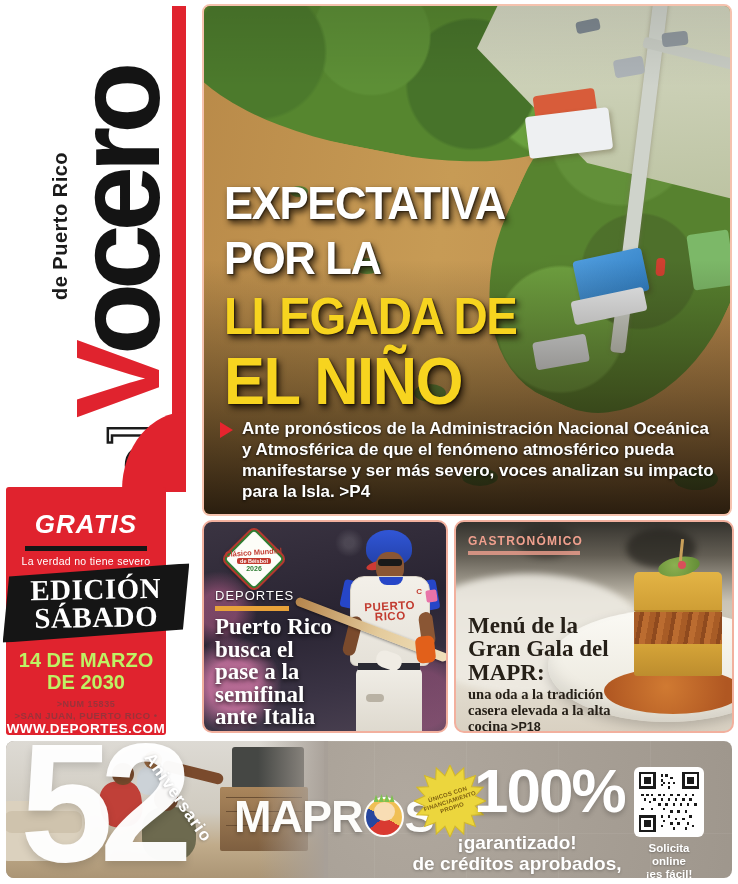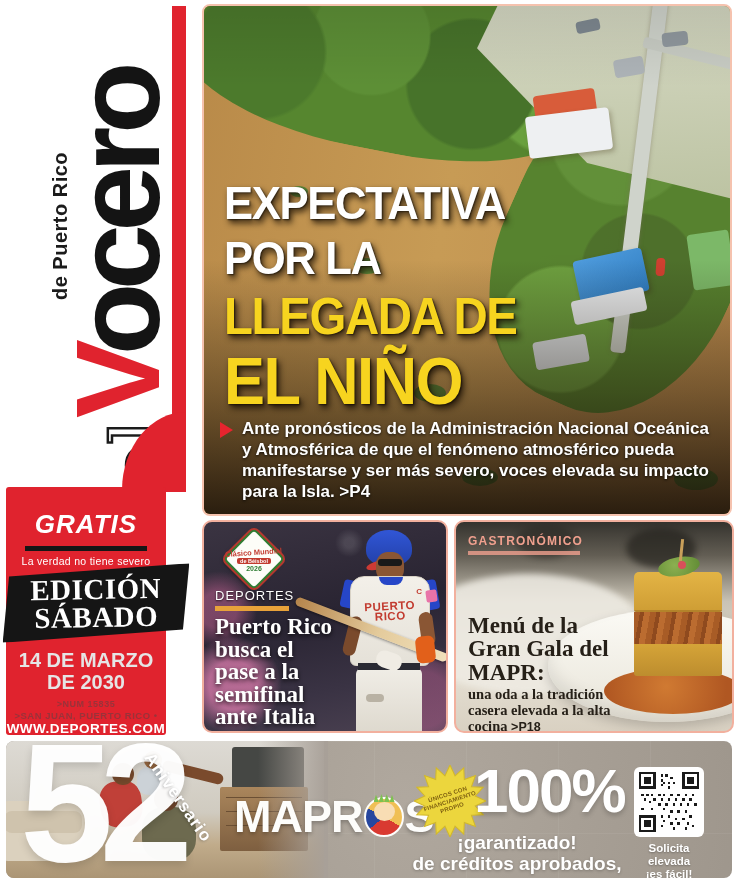--- a/index.html
+++ b/index.html
@@ -24,21 +24,21 @@
   .logo-de{position:absolute; left:118px; top:16px; font-weight:700; font-size:20px; letter-spacing:.5px; color:#1b1b1b; white-space:nowrap;}
   .logo-big{display:block; font-weight:800; font-size:118px; line-height:.88; letter-spacing:-7px; white-space:nowrap; padding-top:34px;}
   .logo-v{color:var(--brand-red);}
   .logo-rest{color:#141414;}
 
   .gratis{padding-top:22px; color:#fff; font-size:26px; font-weight:900; font-style:italic; letter-spacing:1px;}
   .divider{width:122px; height:5px; background:#161616; margin:6px auto 4px;}
   .slogan{color:#fff; font-size:10.5px; letter-spacing:.3px;}
   .edition-banner{position:absolute; left:-4px; top:78px; width:188px; height:76px; background:#151515; clip-path:polygon(4% 13%,100% 0,96% 87%,0 100%); display:flex; flex-direction:column; align-items:center; justify-content:center; transform:rotate(-1deg);}
   .edition-banner span{display:block; font-family:"Liberation Serif",serif; font-weight:700; font-size:29px; line-height:.98; color:#fff; letter-spacing:.5px;}
-  .date{position:absolute; left:0; width:100%; top:162px; font-weight:800; font-size:20px; line-height:1.12; color:#e5e5e5;}
+  .date{position:absolute; left:0; width:100%; top:162px; font-weight:800; font-size:20px; line-height:1.12; color:#bef264;}
   .date span{display:block;}
   .issue{position:absolute; left:0; width:100%; top:212px; font-size:9px; font-weight:700; color:#99333a; letter-spacing:.5px;}
   .city{position:absolute; left:0; width:100%; top:223px; font-size:9.5px; font-weight:700; color:#99333a; letter-spacing:.5px;}
   .website{position:absolute; left:0; width:100%; top:234px; font-size:13.5px; font-weight:800; color:#fff; letter-spacing:.5px;}
 
   
   .hero{position:absolute; left:202px; top:4px; width:530px; height:512px; border-radius:8px; overflow:hidden; border:2px solid #f5c2ae; background:#c09550;}
   .ph{position:absolute; border-radius:4px;}
   .ph-water{inset:0; border-radius:0; background:linear-gradient(100deg,#b98a49 0%,#c79b55 45%,#c29252 75%,#bd8c4e 100%);}
   .trees1{left:-30px; top:-40px; width:430px; height:185px; transform:rotate(11deg); border-radius:45%;
@@ -232,21 +232,21 @@
       <div class="hero-shade"></div>
     </div>
     <h1 class="hero-title">
       <span class="ht1">EXPECTATIVA</span>
       <span class="ht2">POR LA</span>
       <span class="ht3">LLEGADA DE</span>
       <span class="ht4">EL NIÑO</span>
     </h1>
     <div class="deck">
       <span class="deck-arrow"></span>
-      <p><span>Ante pronósticos de la Administración Nacional Oceánica y Atmosférica de que el fenómeno atmosférico pueda manifestarse y ser más severo, voces elevada su impacto para la Isla.</span> <b>&gt;P4</b></p>
+      <p><span>Ante pronósticos de la Administración Nacional Oceánica y Atmosférica de que el fenómeno atmosférico pueda manifestarse y ser más severo, voces analizan su impacto para la Isla.</span> <b>&gt;P4</b></p>
     </div>
   </section>
 
   <section class="card sports">
     <div class="player">
       <div class="pl bat"></div>
       <div class="pl helmet"></div>
       <div class="pl face"></div>
       <div class="pl sleeve-l"></div>
       <div class="pl sleeve-r"></div>
@@ -406,19 +406,19 @@
             <rect x="16" y="21" width="1" height="1"></rect>
               <rect x="20" y="21" width="1" height="1"></rect>
               <rect x="9" y="22" width="1" height="1"></rect>
             <rect x="14" y="23" width="1" height="1"></rect>
               <rect x="19" y="23" width="1" height="1"></rect>
               <rect x="22" y="22" width="1" height="1"></rect>
           </g>
         </svg>
       </div>
       <div class="qr-cap">
-        <span>Solicita elevada</span>
+        <span>Solicita online</span>
         <span>¡es fácil!</span>
       </div>
     </div>
   </section>
 
 </div>
 
 </body></html>

